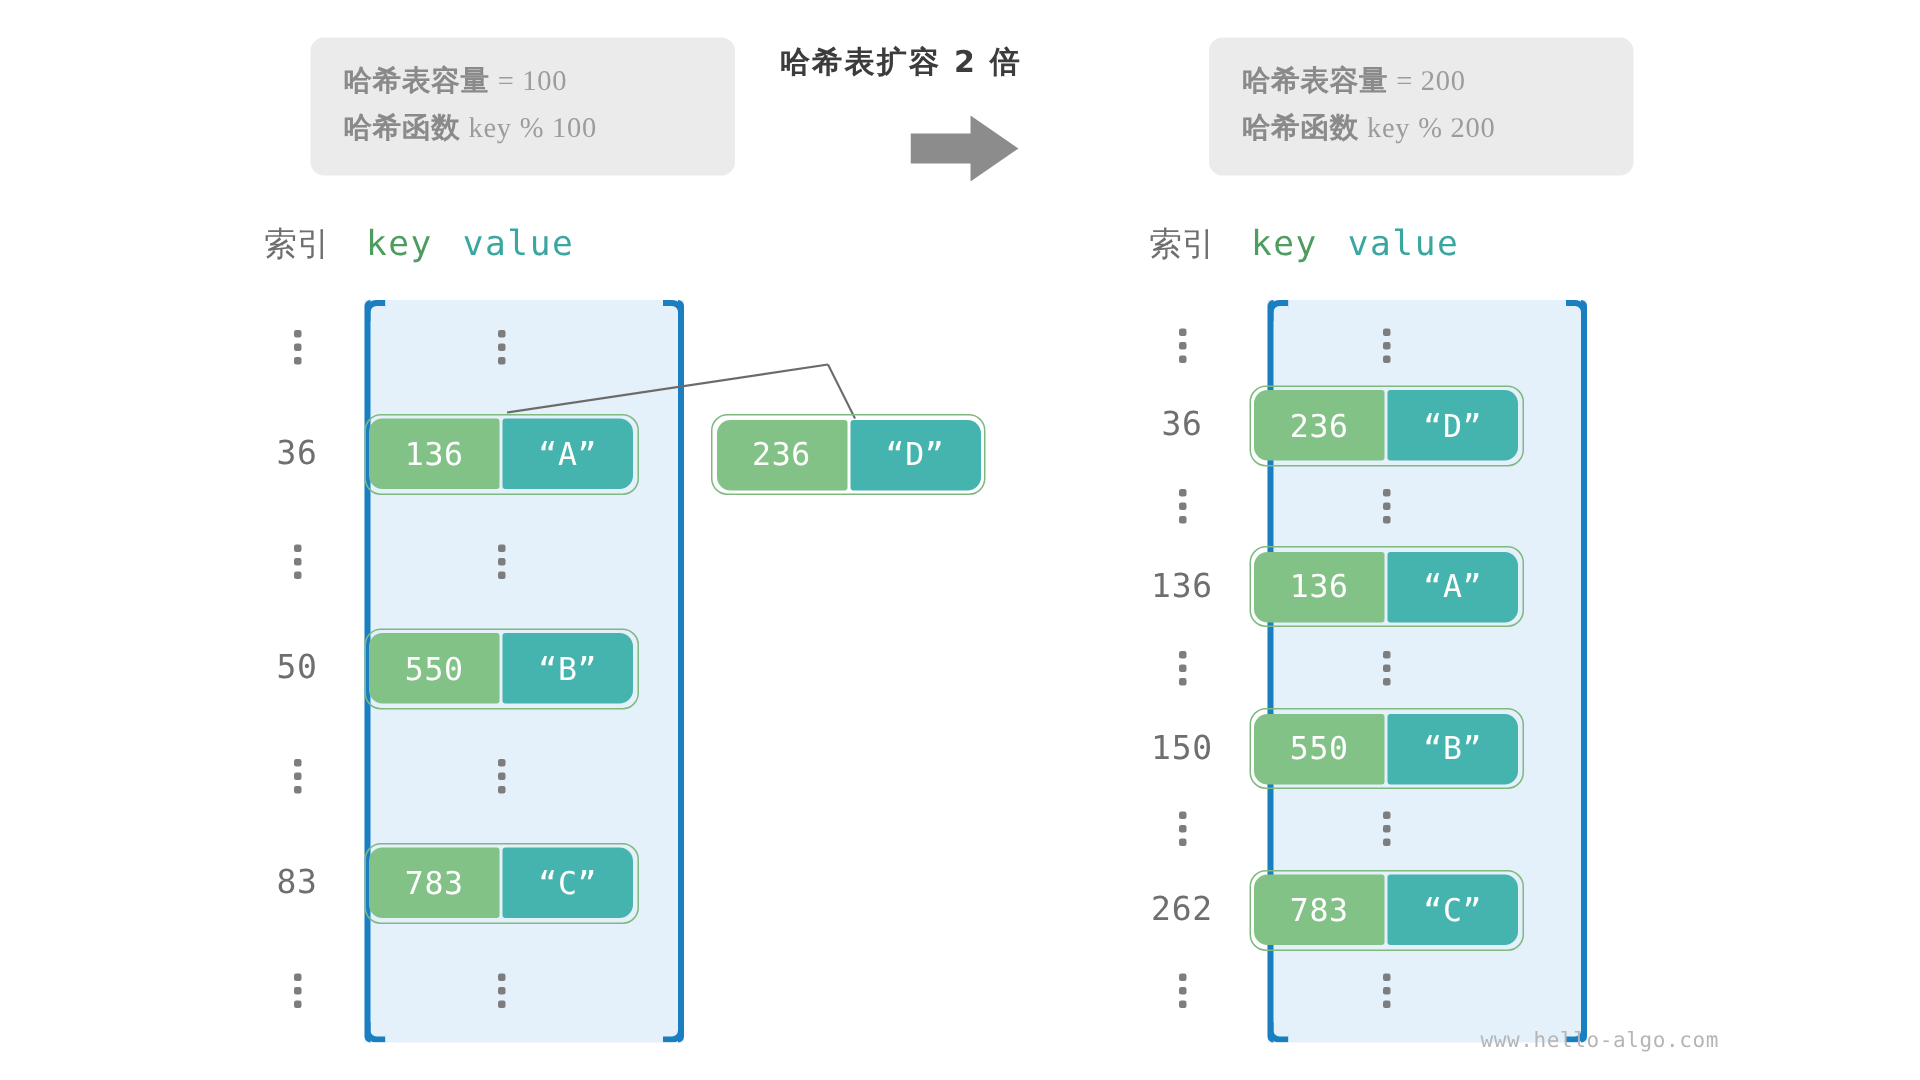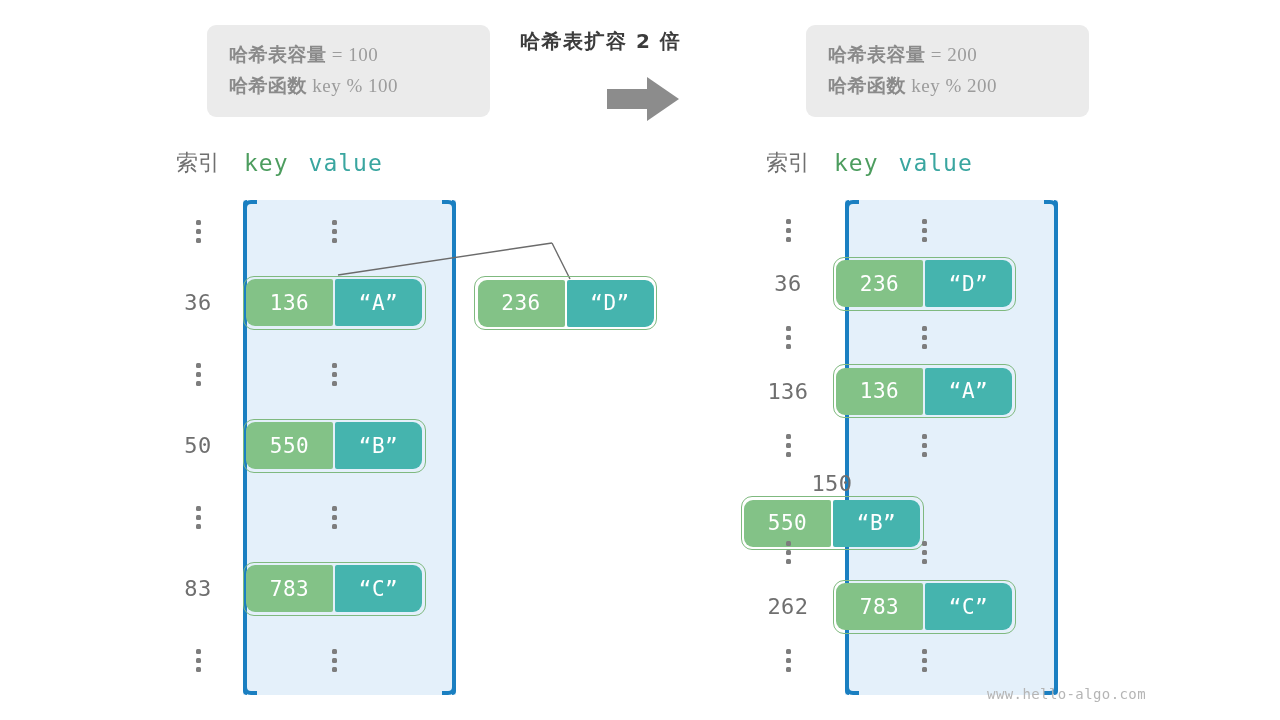--- a/index.html
+++ b/index.html
@@ -433,21 +433,21 @@
           <i></i>
           <i></i>
           <i></i>
         </div>
         <div class="vdots" style="width: 180px;">
           <i></i>
           <i></i>
           <i></i>
         </div>
       </div>
-      <div class="row" style="left: 742px; top: 471px; flex-direction: column;">
+      <div class="row" style="left: 742px; top: 471px;">
         <div class="row-index">150</div>
         <div style="width: 180px; display: flex; justify-content: center;">
           <div class="pair">
             <div class="cell key">550</div>
             <div class="cell value">“B”</div>
           </div>
         </div>
       </div>
       <div class="row" style="left: 742px; top: 524.8px;">
         <div class="vdots">

